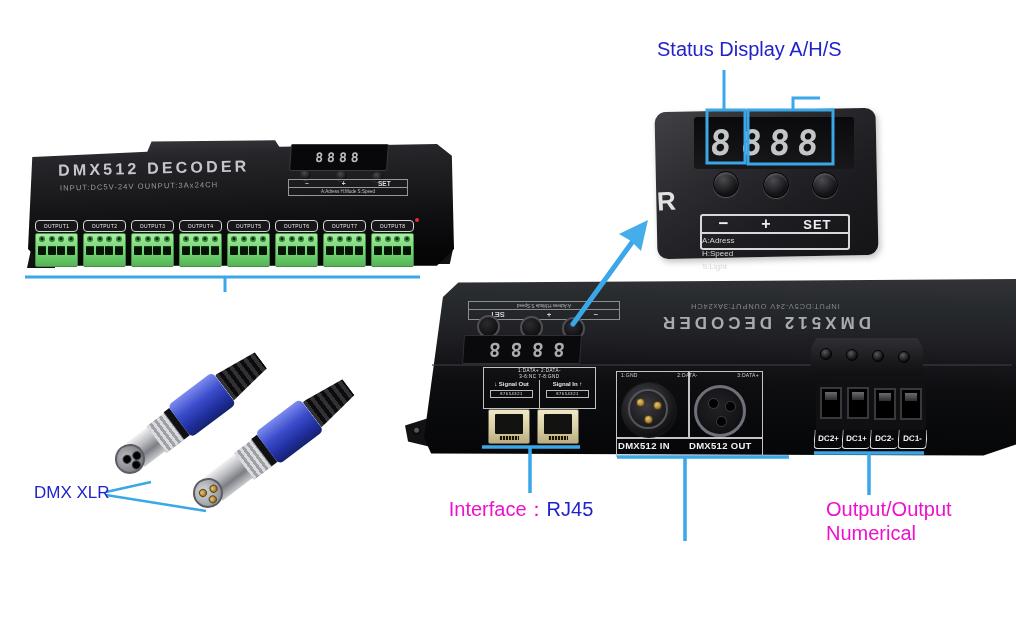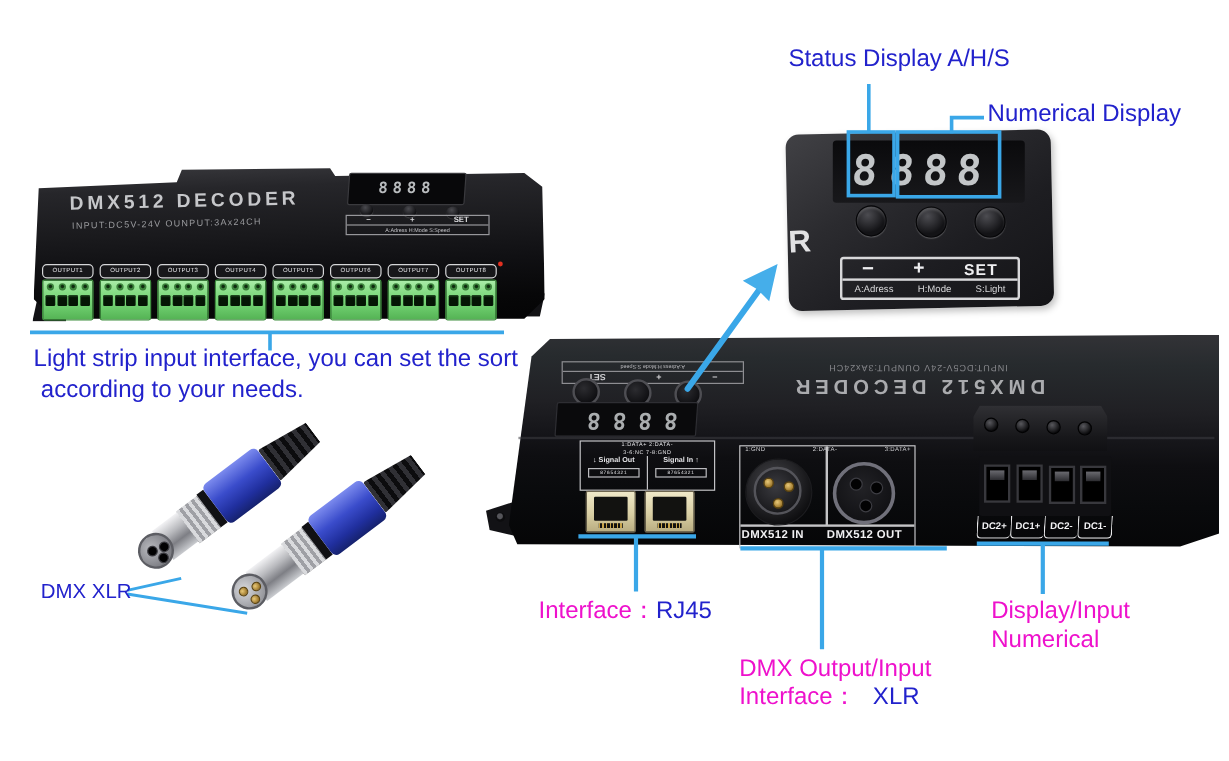--- a/index.html
+++ b/index.html
@@ -52,21 +52,21 @@
     background:linear-gradient(180deg,#0a0a0c,#18181b);display:flex;align-items:center;gap:7px;padding-left:16px;box-sizing:border-box;}
   .seg{font-family:"DejaVu Sans Mono",monospace;font-size:35px;font-weight:bold;color:#c3c6c8;
     transform:skewX(-4deg);line-height:1;}
   .cu-btn{width:24px;height:24px;border-radius:50%;background:radial-gradient(circle at 38% 30%,#4c4c51,#131316 65%);
     border:1px solid #060608;box-shadow:0 1px 1px rgba(255,255,255,.25), inset 0 2px 2px rgba(255,255,255,.18);}
   #cu-r{left:657px;top:186px;font-size:26px;font-weight:bold;color:#e2e2e4;transform:rotate(-3deg);}
   #cu-keys{left:700px;top:214px;width:146px;height:32px;border:2px solid #d8d8da;border-radius:3px;color:#eeeef0;}
   #cu-keys .r1{display:flex;justify-content:space-around;align-items:center;height:16px;font-weight:bold;}
   #cu-keys .r1 .m{font-size:17px;} #cu-keys .r1 .p{font-size:16px;} #cu-keys .r1 .s{font-size:13px;letter-spacing:1px;}
   #cu-keys .r2{display:flex;justify-content:space-around;border-top:2px solid #d8d8da;font-size:8px;
-    height:13px;line-height:13px;color:#d5d5d7;}
+    height:13px;line-height:13px;color:#d5d5d7;flex-direction:column;}
 
   
   #bd-body{left:424px;top:279px;width:592px;height:180px;
     clip-path:polygon(5.8% 2%,100% 0%,100% 92%,94.5% 98%,1.2% 97%,0% 88%,3.2% 10%);
     background:linear-gradient(181deg,#333337 0%,#272b2e 14%,#202024 34%,#16161a 47%,#0e0e11 58%,#090a0c 76%,#050506 100%);}
   #bd-edge{left:432px;top:364px;width:580px;height:2px;background:#3c3c41;opacity:.55;}
   #bd-flip{left:600px;top:296px;width:330px;height:36px;transform:rotate(180deg);text-align:center;}
   #bd-flip .t{font-size:17px;font-weight:bold;letter-spacing:4px;color:#aaabae;}
   #bd-flip .s{font-size:7.5px;letter-spacing:.8px;color:#86878b;margin-top:1px;}
   #bd-keys{left:468px;top:301px;width:150px;height:17px;transform:rotate(180deg);
@@ -299,51 +299,46 @@
         </div>
       <div class="holes">
           <span class="sqhole"></span>
           <span class="sqhole"></span>
           <span class="sqhole"></span>
           <span class="sqhole"></span>
         </div>
     </div>
   </div>
 
-  <div class="abs ser blue z45" id="light-strip">
-    <div>Light strip input interface, you can set the sort</div>
-    <div style="padding-left:6px;">according to your needs.</div>
-  </div>
 
   <div class="abs" id="cu-panel"></div>
   <div class="abs" id="cu-disp">
     <span class="seg">8</span>
     <span class="seg" style="margin-left:3px;">8</span>
     <span class="seg">8</span>
     <span class="seg">8</span>
   </div>
   <div class="abs cu-btn" style="left:713px;top:171px;"></div>
   <div class="abs cu-btn" style="left:763px;top:172px;"></div>
   <div class="abs cu-btn" style="left:812px;top:172px;"></div>
   <div class="abs" id="cu-r">R</div>
   <div class="abs" id="cu-keys">
     <div class="r1">
       <span class="m">−</span>
       <span class="p">+</span>
       <span class="s">SET</span>
     </div>
     <div class="r2">
       <span>A:Adress</span>
-      <span>H:Mode</span>
+      <span>H:Speed</span>
       <span>S:Light</span>
     </div>
   </div>
 
   <div class="abs ser blue z45" style="left:657px;top:38px;font-size:20px;">Status Display A/H/S</div>
-  <div class="abs ser blue z45" style="left:823px;top:84px;font-size:20px;">Numerical Display</div>
 
   <div class="abs ear" style="left:405px;top:416px;width:30px;height:32px;clip-path:polygon(100% 0,100% 100%,10% 80%,0 30%);"></div>
   <div class="abs ear" style="left:982px;top:374px;width:34px;height:30px;clip-path:polygon(0 0,100% 35%,85% 100%,0 85%);"></div>
   <div class="abs hole" style="left:413px;top:427px;width:8px;height:8px;"></div>
   <div class="abs hole" style="left:995px;top:384px;width:8px;height:8px;"></div>
 
   <div class="abs" id="bd-body"></div>
   <div class="abs" id="bd-edge"></div>
 
   <div class="abs" id="bd-flip">
@@ -457,29 +452,22 @@
     <div class="c-body"></div>
     <div class="c-cap"></div>
   </div>
   <div class="abs ser blue z45" style="left:34px;top:483px;font-size:17px;">DMX XLR</div>
 
   <div class="abs ser z45" id="net-anno">
     <div>
       <span class="mag">Interface：</span><span class="blue">RJ45</span>
     </div>
   </div>
-  <div class="abs ser z45" id="dmx-anno">
-    <div class="mag">DMX Output/Input</div>
-    <div>
-      <span class="mag">Interface：</span>
-      <span class="blue" style="margin-left:8px;">XLR</span>
-    </div>
-  </div>
   <div class="abs ser mag z45" id="pow-anno">
-    <div>Display/Input</div>
+    <div>Output/Output</div>
     <div>Numerical</div>
   </div>
 
   <svg id="leaders" width="1024" height="634" viewBox="0 0 1024 634">
     <g stroke="#3aa7e8" fill="none">
 
       <path d="M25,277 H420 M225,278 V292" stroke-width="3"></path>
 
       <path d="M724,70 V110" stroke-width="3"></path>
 

